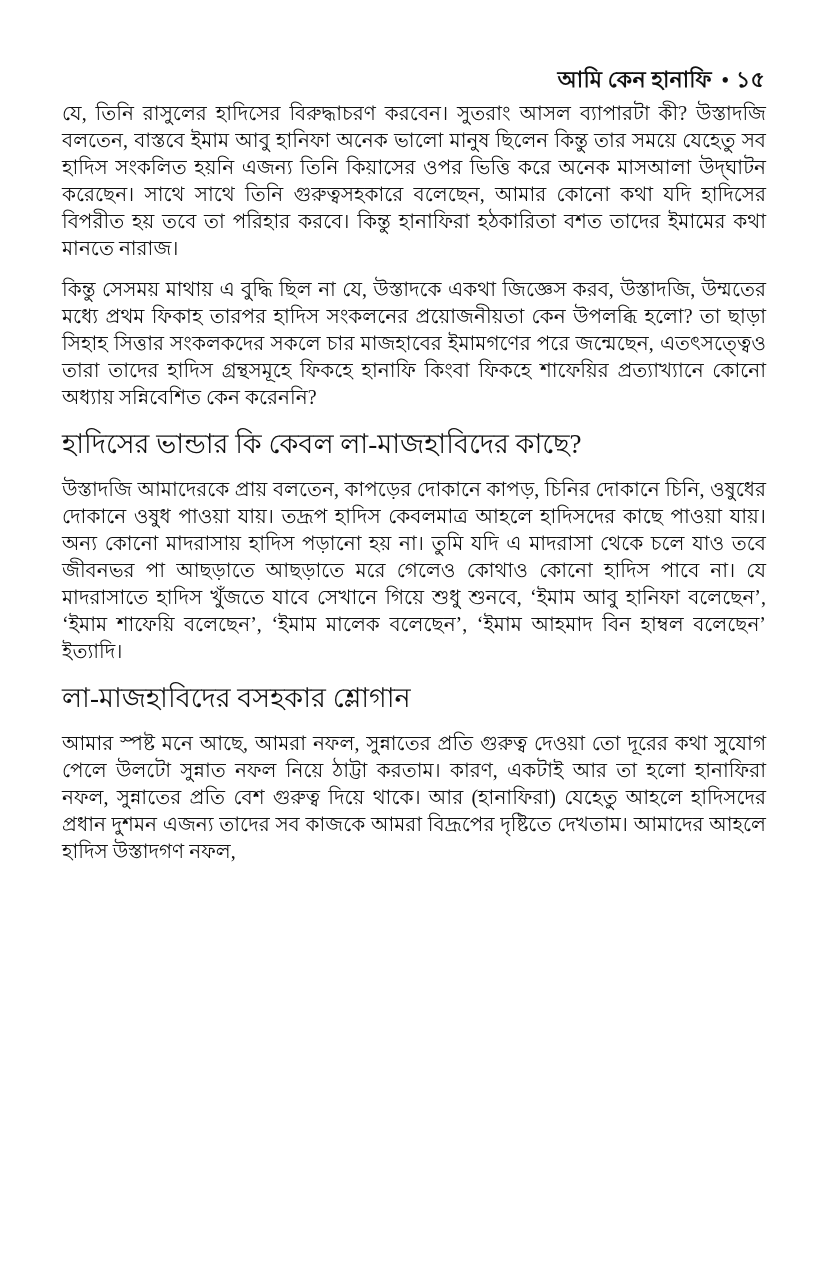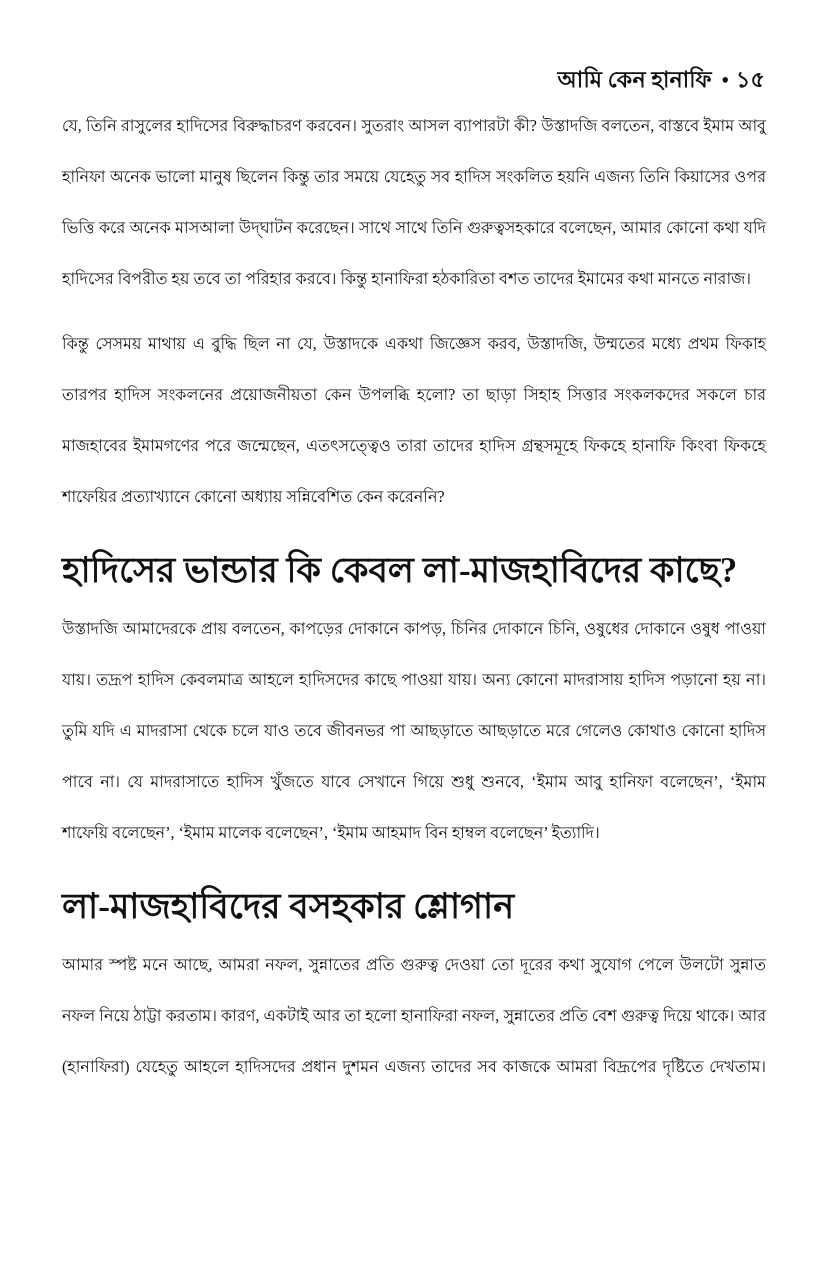--- a/index.html
+++ b/index.html
@@ -22,29 +22,29 @@
     white-space: nowrap;
   }
   .running-header .sep { margin: 0 7px 0 10px; font-size: 20px; }
   .text-block {
     position: absolute;
     top: 100px;
     left: 62px;
     width: 704px;
   }
   .body-para {
-    font-size: 16px;
-    line-height: 51px;
+    font-size: 20px;
+    line-height: 27px;
     text-align: justify;
     margin: 0 0 14px 0;
   }
   .section-heading {
-    font-size: 35px;
-    font-weight: 700;
-    margin: 32px 0 15px 0;
+    font-size: 27px;
+    font-weight: 400;
+    margin: 16px 0 15px 0;
     line-height: 34px;
   }
   
   .footer-logo {
     position: absolute;
     left: 58px;
     top: 1206px;
     height: 60px;
     display: flex;
     align-items: flex-start;

